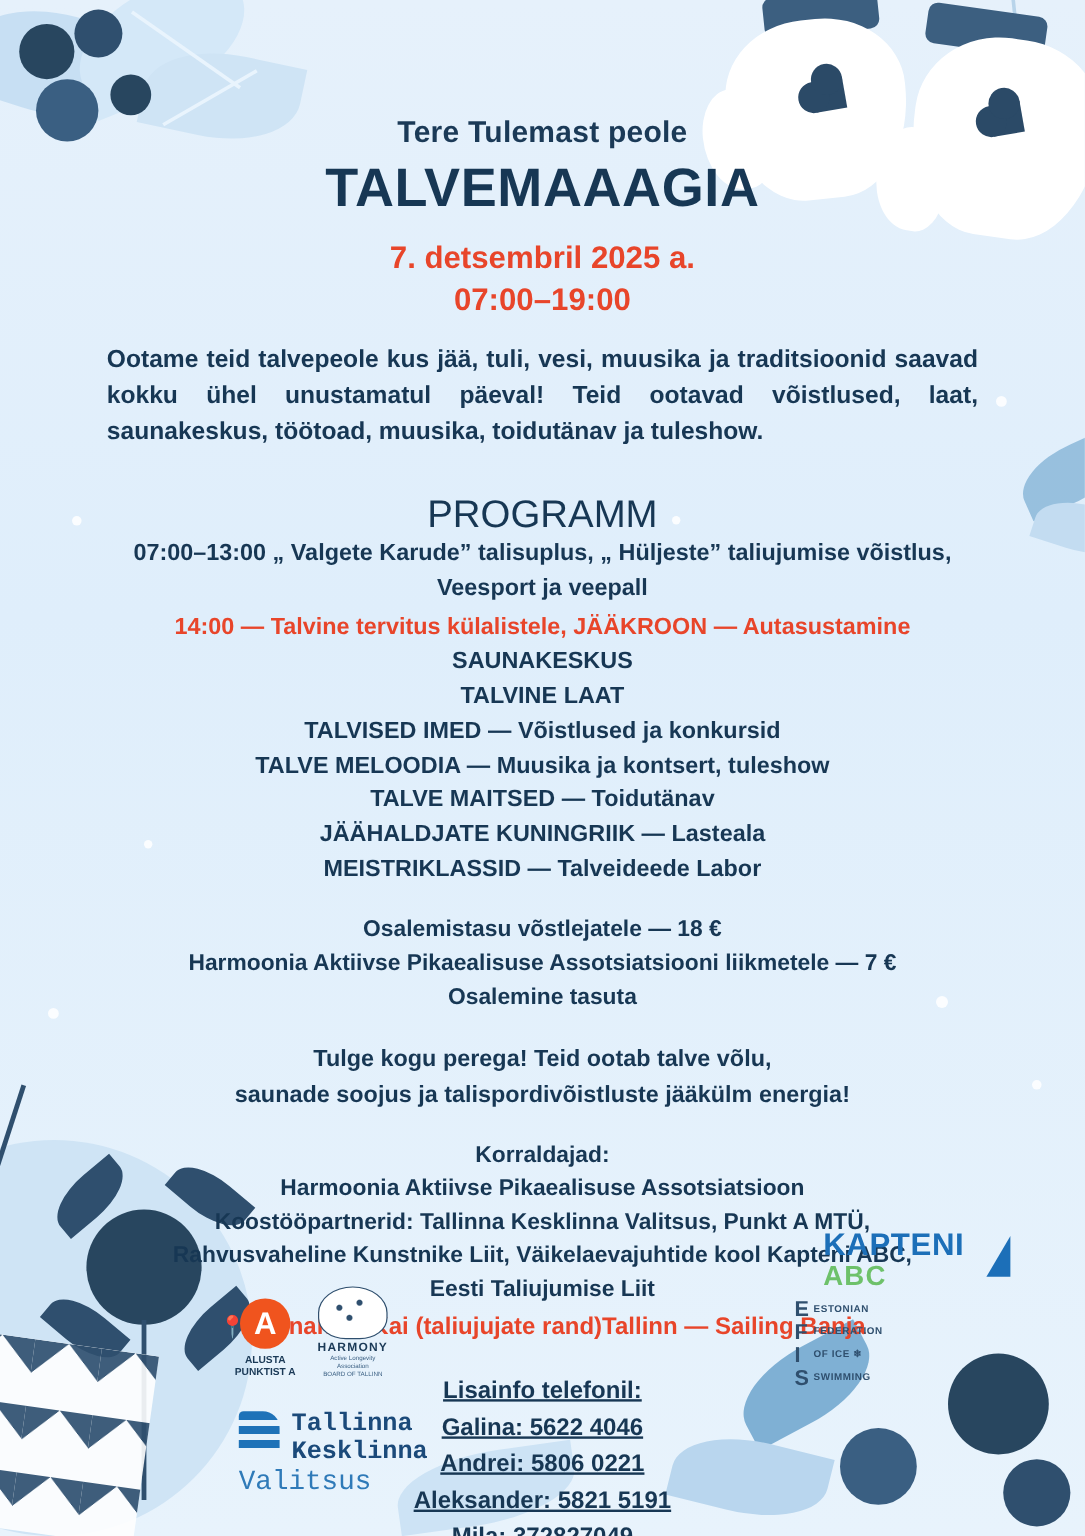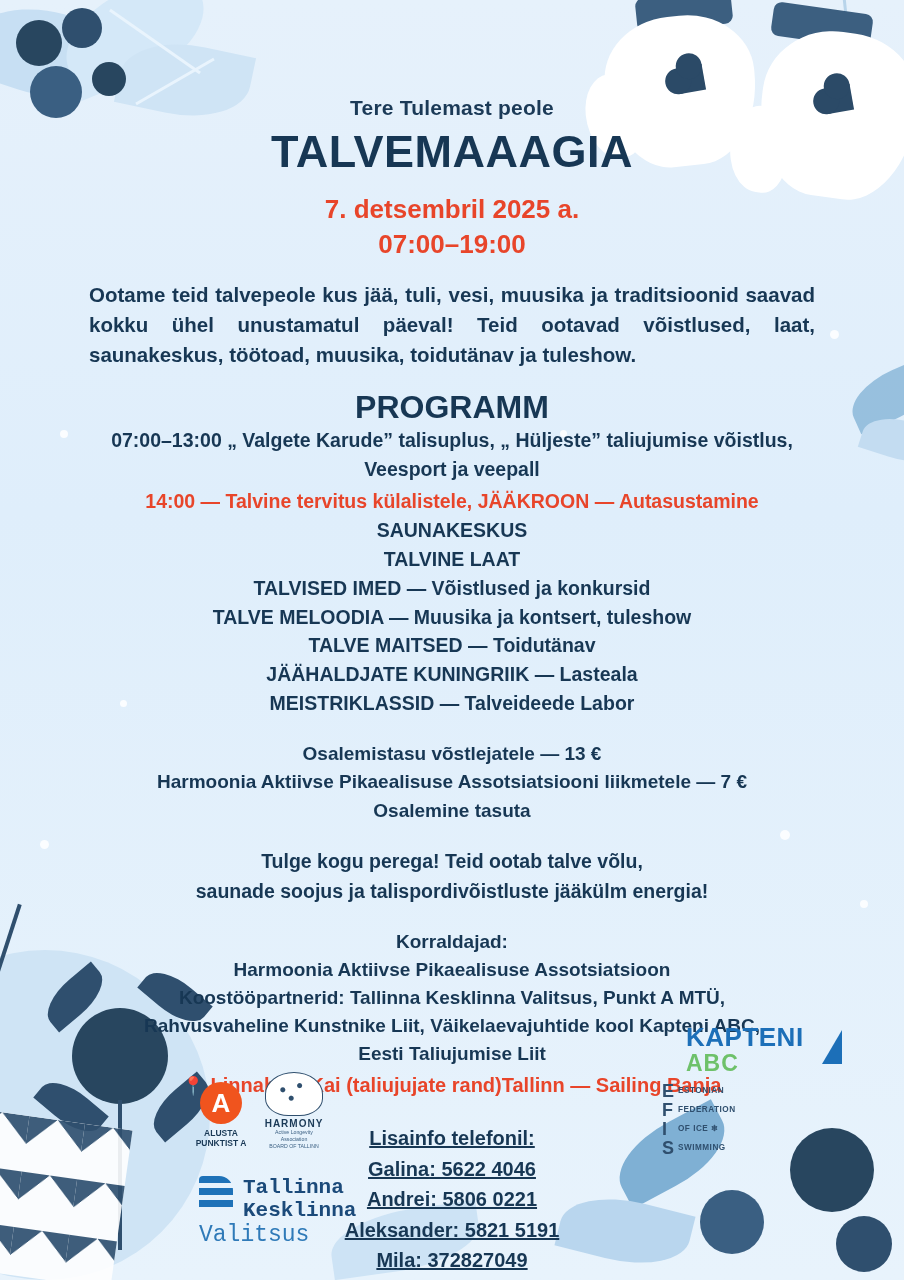--- a/index.html
+++ b/index.html
@@ -99,21 +99,21 @@
   .content {
     position: relative;
     z-index: 5;
     width: 904px;
     text-align: center;
     padding-top: 96px;
     box-sizing: border-box;
   }
 
   .welcome {
-    font-size: 21px;
+    font-size: 25px;
     font-weight: bold;
     color: #1b3a57;
     letter-spacing: .2px;
   }
   .title {
     font-size: 45px;
     font-weight: bold;
     color: #173754;
     letter-spacing: .5px;
     margin-top: 6px;
@@ -130,23 +130,23 @@
     font-weight: bold;
     color: #173754;
     line-height: 1.45;
     text-align: justify;
     text-align-last: left;
     margin: 18px auto 0;
     width: 726px;
   }
   .programm {
     font-size: 32px;
-    font-weight: bold;
-    color: #173754;
-    margin-top: 20px;
+    font-weight: normal;
+    color: #173754;
+    margin-top: 36px;
   }
   .prog-line {
     font-size: 19.5px;
     font-weight: bold;
     color: #173754;
     line-height: 1.48;
   }
   .prog-line.wide { width: 740px; margin: 0 auto; }
   .prog-line.red { color: #e8452a; margin-top: 3px; }
 
@@ -328,21 +328,21 @@
     <div class="prog-line">TALVINE LAAT</div>
     <div class="prog-line">TALVISED IMED — Võistlused ja konkursid</div>
     <div class="prog-line">TALVE MELOODIA — Muusika ja kontsert, tuleshow</div>
     <div class="prog-line">TALVE MAITSED — Toidutänav</div>
     <div class="prog-line">JÄÄHALDJATE KUNINGRIIK — Lasteala</div>
     <div class="prog-line">MEISTRIKLASSID — Talveideede Labor</div>
 
     <div class="block-gap"></div>
 
     <div class="fees">
-      <div>Osalemistasu võstlejatele — 13 €</div>
+      <div>Osalemistasu võstlejatele — 18 €</div>
       <div>Harmoonia Aktiivse Pikaealisuse Assotsiatsiooni liikmetele — 7 €</div>
       <div>Osalemine tasuta</div>
     </div>
 
     <div class="block-gap"></div>
 
     <div class="invite">
       <div>Tulge kogu perega! Teid ootab talve võlu,</div>
       <div>saunade soojus ja talispordivõistluste jääkülm energia!</div>
     </div>

